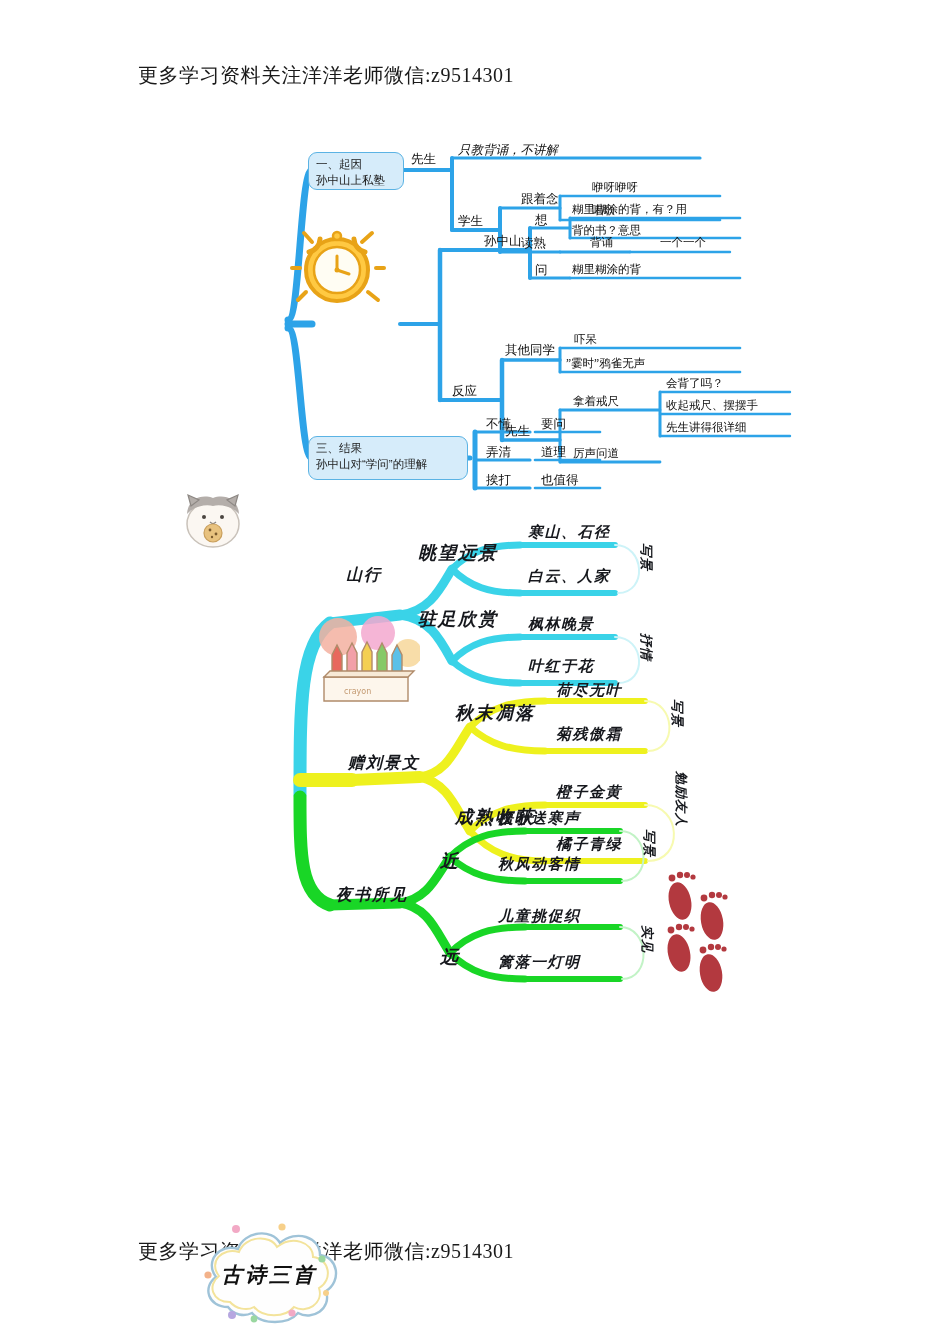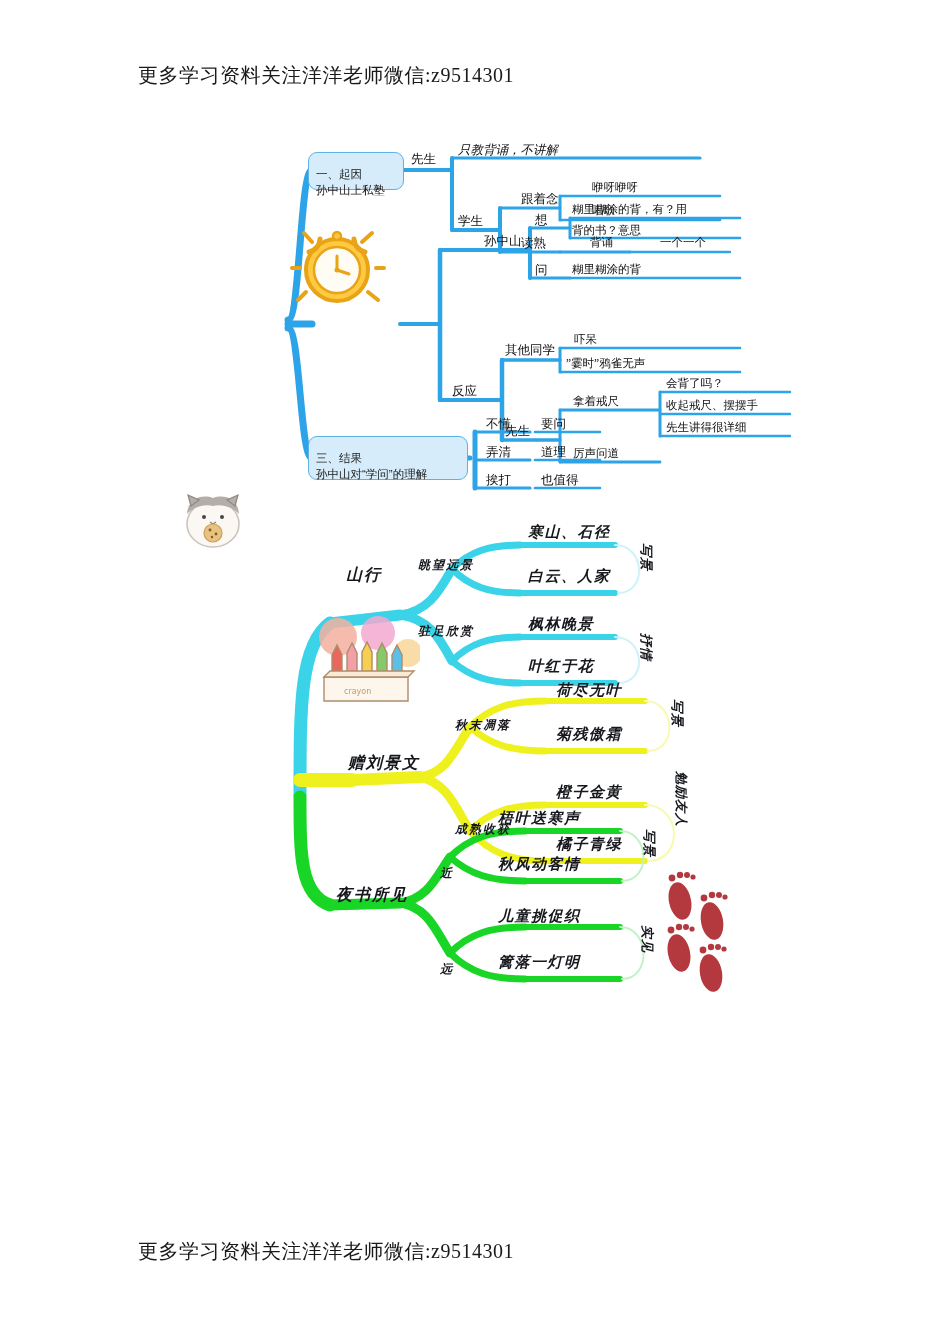--- a/index.html
+++ b/index.html
@@ -12,41 +12,41 @@
   .wm-bot{top:1238px;}
 
   
   #map1{position:absolute;left:0;top:110px;width:950px;height:400px;}
   #map1 svg{position:absolute;left:0;top:0;}
 
   .m1box{position:absolute;box-sizing:border-box;
          background:#d6ecfa;border:1.6px solid #5bb3e4;border-radius:9px;
          font-family:"Liberation Sans","DejaVu Sans",sans-serif;
          font-size:11.5px;line-height:1.35;color:#1b1b1b;
-         padding:14px 7px;text-align:left;}
+         padding:4px 7px;text-align:left;}
 
   .m1lab{position:absolute;font-size:12.5px;white-space:nowrap;
          font-family:"Liberation Serif","DejaVu Serif",serif;color:#101010;}
   .m1lab.s{font-size:11.5px;}
 
   .cloud1{position:absolute;left:178px;top:283px;width:112px;height:62px;}
   .cloud1 .ctxt{position:absolute;left:0;top:0;width:112px;height:62px;
       display:flex;align-items:center;justify-content:center;
       font-size:12.5px;letter-spacing:1px;color:#111;
       font-family:"Liberation Serif","DejaVu Serif",serif;}
 
   
   #map2{position:absolute;left:0;top:505px;width:950px;height:520px;}
   #map2 svg{position:absolute;left:0;top:0;}
 
   .p-lab{position:absolute;white-space:nowrap;color:#16181d;
          font-family:"Liberation Serif","DejaVu Serif",serif;
          font-style:italic;font-weight:700;}
   .p-branch{font-size:16px;letter-spacing:2px;}
-  .p-mid{font-size:12px;letter-spacing:2px;margin-top:16px;}
+  .p-mid{font-size:18px;letter-spacing:2px;}
   .p-leaf{font-size:15px;letter-spacing:1.5px;}
   .p-end{font-size:13px;letter-spacing:1px;
          transform:rotate(90deg);transform-origin:left top;}
 
   .cloud2{position:absolute;left:196px;top:718px;width:146px;height:104px;}
   .cloud2 .ctxt{position:absolute;left:0;top:0;width:146px;height:104px;
       display:flex;align-items:center;justify-content:center;
       font-size:21px;letter-spacing:3px;color:#101010;font-weight:700;
       font-family:"Liberation Serif","DejaVu Serif",serif;font-style:italic;}
 
@@ -255,20 +255,39 @@
         <path d="M525 422 L 620 422" stroke-width="6"></path>
         <path d="M525 474 L 620 474" stroke-width="6"></path>
       </g>
       <g stroke="#c2f3c6" stroke-width="2">
         <path d="M620 326 C 650 326, 652 376, 622 376"></path>
         <path d="M620 422 C 650 422, 652 474, 622 474"></path>
       </g>
     </g>
   </svg>
 
+  <div class="cloud2">
+    <svg width="146" height="104" viewBox="0 0 146 104">
+      <path d="M32 84 C12 84 6 64 20 54 C8 38 24 20 42 26 C48 8 76 5 84 20 C100 6 124 14 124 32 C142 34 146 58 130 68 C136 86 116 98 102 90 C92 102 66 102 56 90 C48 94 38 92 32 84 Z" fill="#fefefe" stroke="#9fc3d8" stroke-width="2.4"></path>
+      <path d="M34 79 C16 79 11 62 23 53 C12 39 26 24 43 29 C49 13 74 11 81 24 C96 12 117 19 117 34 C134 36 137 57 123 65 C128 81 110 91 98 84 C89 95 67 95 58 84 C51 88 40 86 34 79 Z" fill="none" stroke="#f3e39b" stroke-width="2"></path>
+    </svg>
+    <svg class="art" style="left:-2px;top:-4px;" width="150" height="110">
+      <g>
+        <circle cx="42" cy="10" r="4" fill="#f2a9c5"></circle>
+        <circle cx="88" cy="8" r="3.6" fill="#f7d08a"></circle>
+        <circle cx="128" cy="40" r="3.6" fill="#9ad7a0"></circle>
+        <circle cx="14" cy="56" r="3.6" fill="#f3b28a"></circle>
+        <circle cx="38" cy="96" r="4" fill="#b6a7e0"></circle>
+        <circle cx="60" cy="100" r="3.4" fill="#9ad7a0"></circle>
+        <circle cx="98" cy="94" r="3.6" fill="#f2a9c5"></circle>
+        <circle cx="132" cy="74" r="3" fill="#f7d08a"></circle>
+      </g>
+    </svg>
+    <div class="ctxt">古诗三首</div>
+  </div>
 
   <svg class="art" style="left:300px;top:110px;" width="120" height="95" viewBox="0 0 120 95">
     <circle cx="38" cy="22" r="19" fill="#f3b0a0" opacity=".85"></circle>
     <circle cx="78" cy="18" r="17" fill="#f3a8cf" opacity=".85"></circle>
     <circle cx="108" cy="38" r="14" fill="#f7d79a" opacity=".85"></circle>
     <g stroke="#b08b6a" stroke-width="1.4" fill="none">
       <g>
         <path d="M32 40 l5 -10 l5 10 v26 h-10 z" fill="#e8685d"></path>
         <path d="M47 38 l5 -10 l5 10 v28 h-10 z" fill="#f2a0a8"></path>
         <path d="M62 37 l5 -10 l5 10 v29 h-10 z" fill="#f4cf52"></path>

